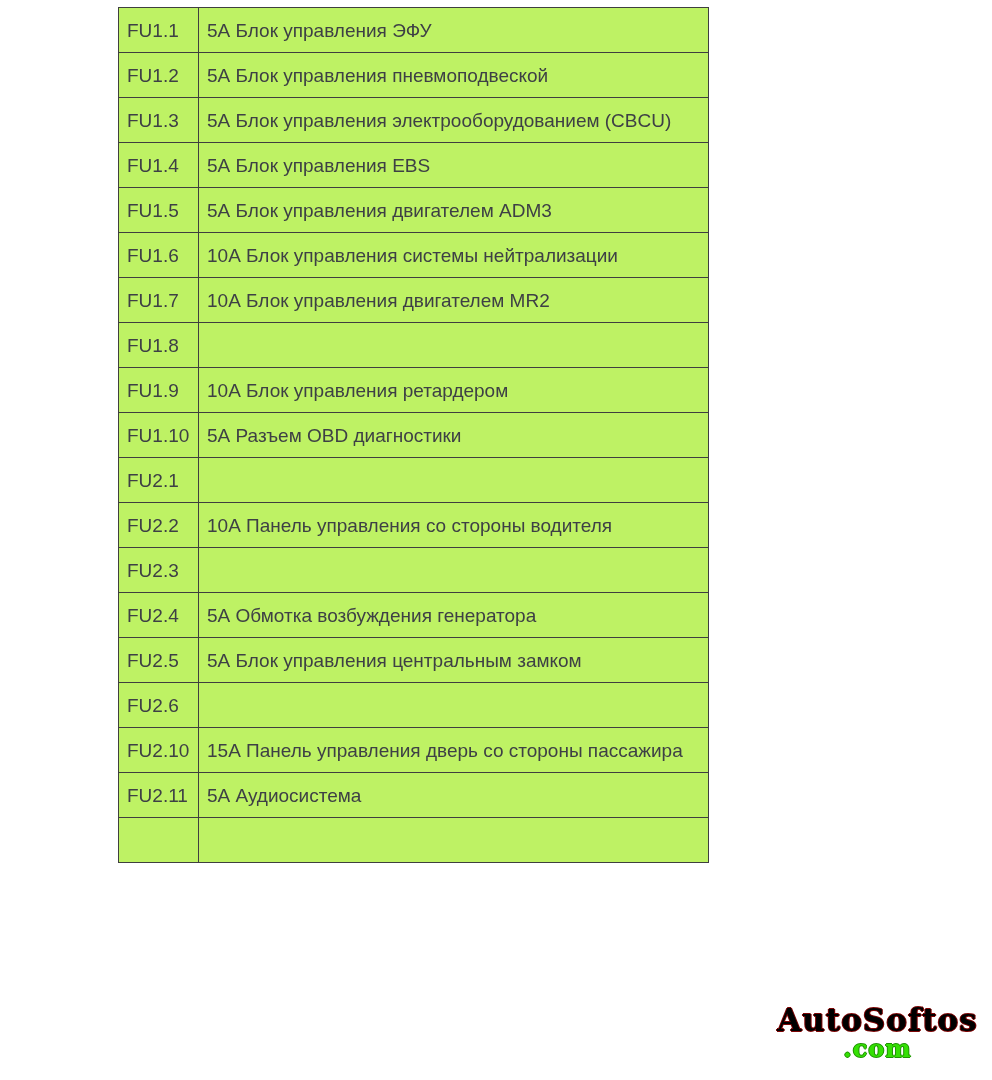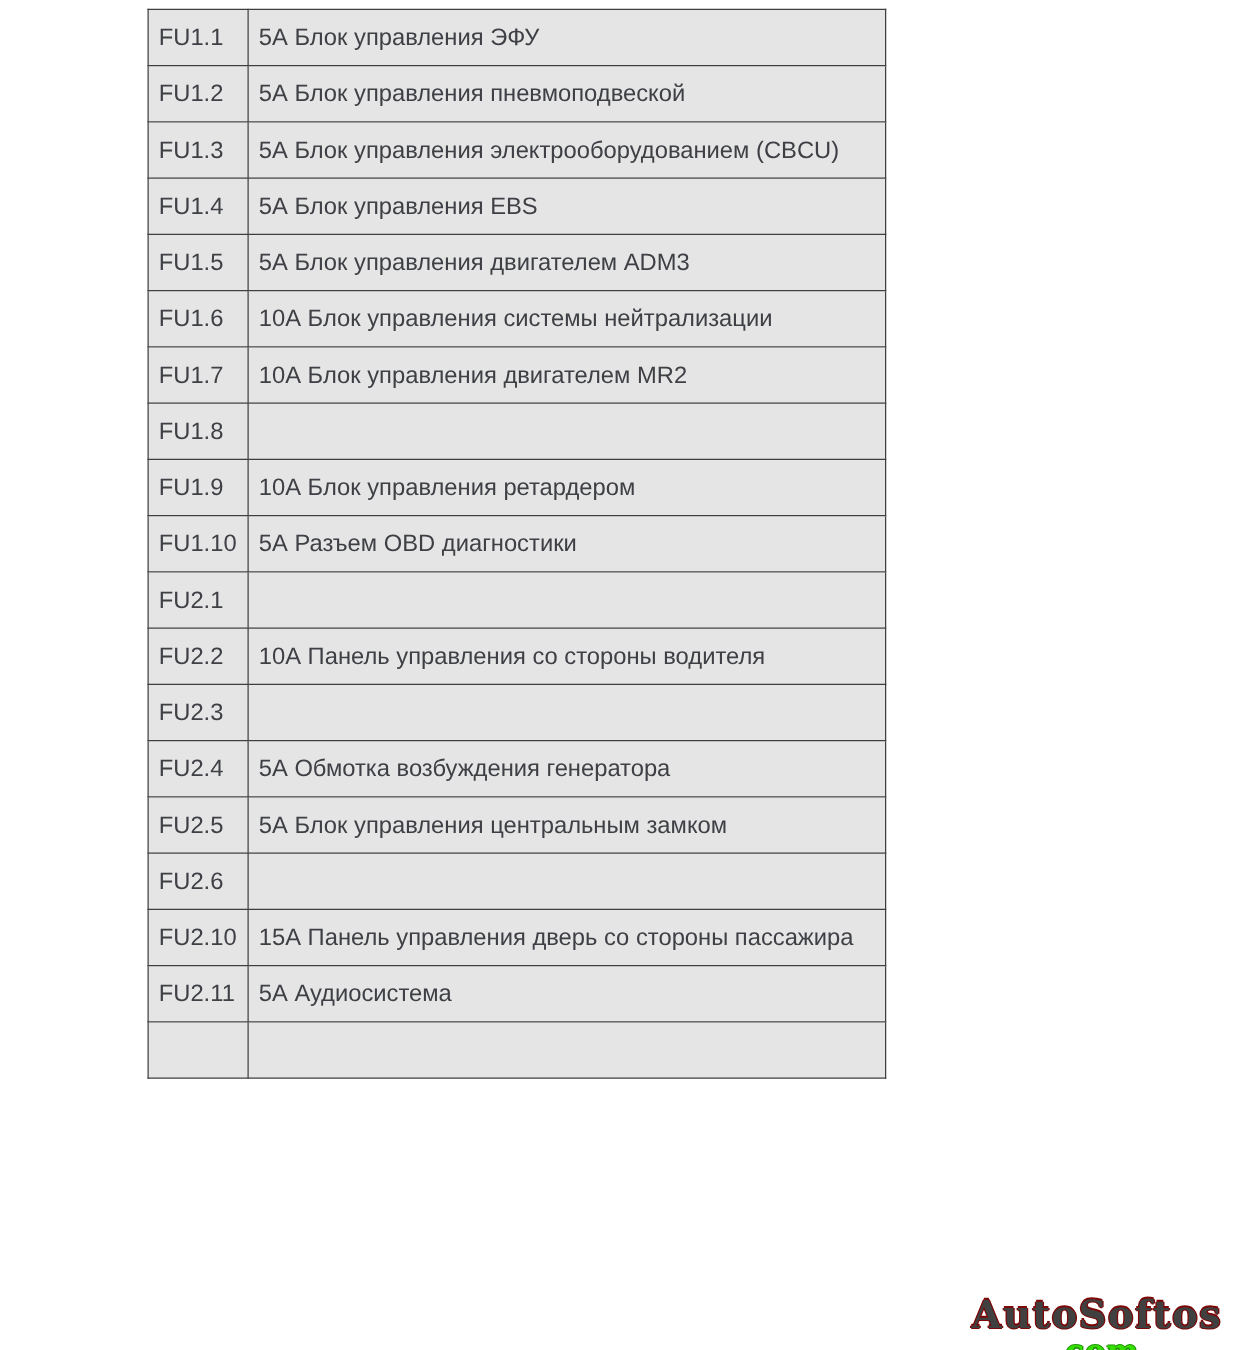--- a/index.html
+++ b/index.html
@@ -27,21 +27,21 @@
   table.fuse-table col.col-id   { width: 80px; }
   table.fuse-table col.col-desc { width: 510px; }
   table.fuse-table tr { height: 45px; }
   table.fuse-table td {
     border: 1px solid #3f3f3f;
     padding: 2px 8px;
     font-size: 19px;
     line-height: 33px;
     color: #3e4045;
     vertical-align: middle;
-    background: #e5e5e5;
+    background: #bef264;
     overflow: hidden;
     white-space: normal;
     word-wrap: break-word;
   }
 
   .watermark {
     position: absolute;
     left: 775px;
     top: 1004px;
     width: 205px;
@@ -168,15 +168,15 @@
   </tr>
 
   <tr>
     <td class="c-id"></td>
     <td class="c-desc"></td>
   </tr>
 </tbody>
 </table>
 
 <div class="watermark">
-  <div class="wm-line1" style="color: #404040; margin-top: 32px;">AutoSoftos</div>
+  <div class="wm-line1" style="color: #000000;">AutoSoftos</div>
   <div class="wm-line2" style="color: rgb(53, 224, 4);">.com</div>
 </div>
 
 </body></html>

